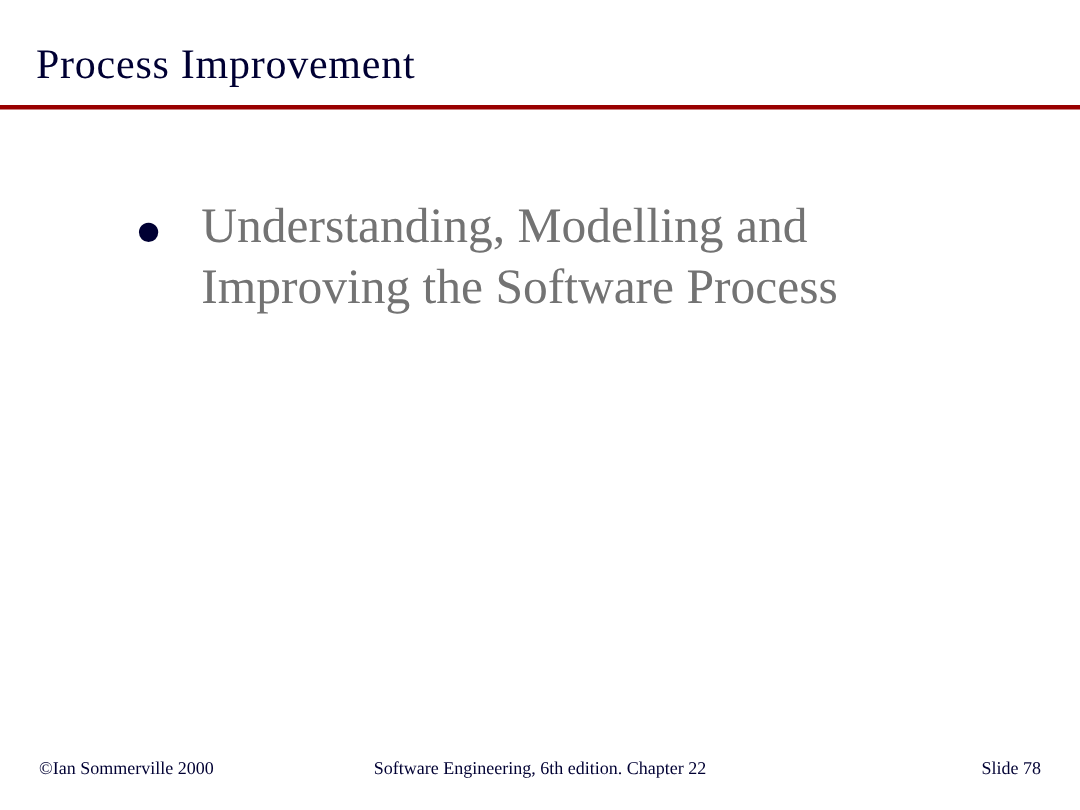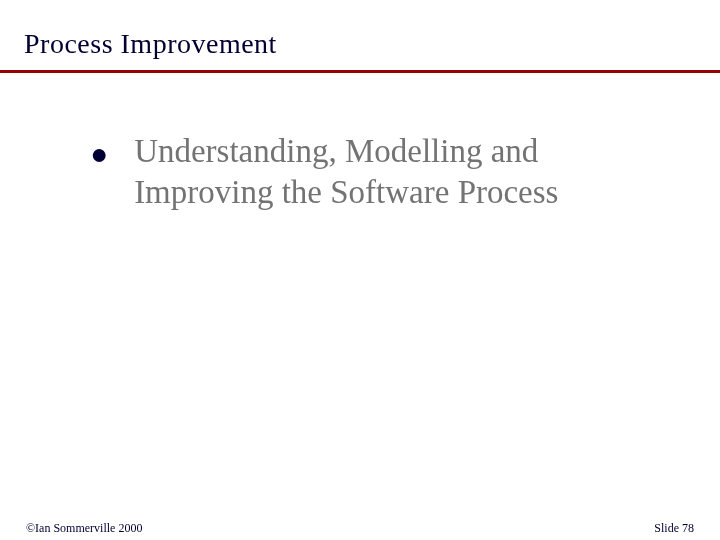--- a/index.html
+++ b/index.html
@@ -52,21 +52,21 @@
       margin-top: 8px;
       font-family: Arial, sans-serif;
     }
     .bullet-text {
       font-size: 33px;
       line-height: 1.25;
       color: #737373;
     }
     .footer {
       position: absolute;
-      bottom: 4px;
+      bottom: 20px;
       left: 0;
       width: 100%;
       display: flex;
       justify-content: space-between;
       align-items: baseline;
       padding: 0 26px;
       font-size: 12px;
       color: #000033;
       margin-top: 29px;
     }
@@ -85,15 +85,16 @@
   </div>
   <hr class="title-rule">
   <div class="content">
     <div class="bullet-row">
       <span class="bullet-marker">●</span>
       <span class="bullet-text">Understanding, Modelling and Improving the Software Process</span>
     </div>
   </div>
   <div class="footer">
     <span>©Ian Sommerville 2000</span>
+    <span class="footer-center">Software Engineering, 6th edition. Chapter 22</span>
     <span>Slide 78</span>
   </div>
 </div>
 
 </body></html>

